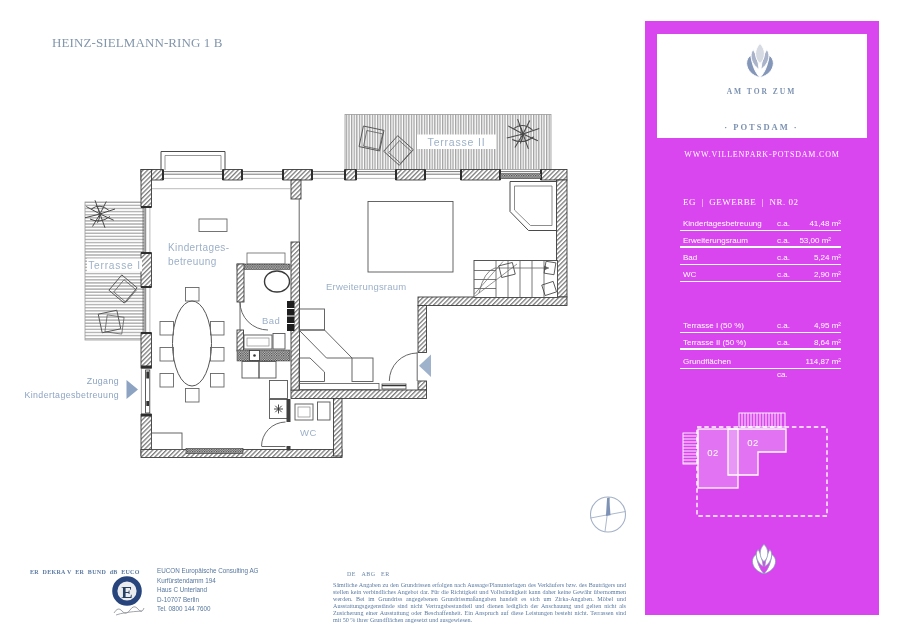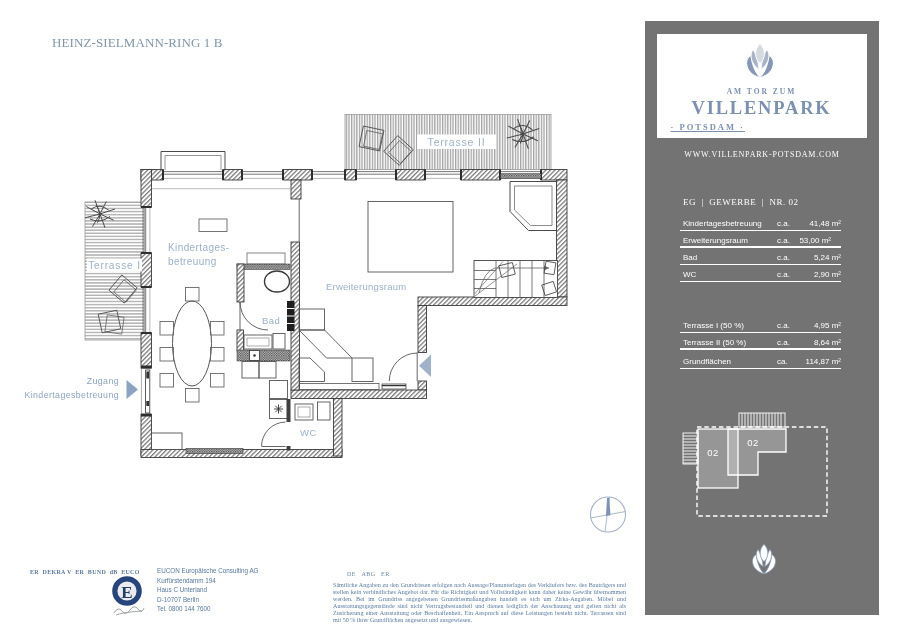--- a/index.html
+++ b/index.html
@@ -332,37 +332,36 @@
 <polygon points="431,354.5 431,377 419,365.7" fill="#9fb2cb"></polygon>
 
 <g>
   <circle cx="608" cy="514.5" r="17.5" fill="none" stroke="#a3b0c6" stroke-width="1.1"></circle>
   <line x1="590.5" y1="518" x2="625.5" y2="511.5" stroke="#a3b0c6" stroke-width="0.9"></line>
   <line x1="605" y1="531.5" x2="609.5" y2="497.5" stroke="#a3b0c6" stroke-width="0.9"></line>
   <polygon points="605.9,516 610.5,515.2 609.2,497.6 607.1,497.9" fill="#7d92b4"></polygon>
 </g>
 </svg>
 
-<div class="abs" style="left:645px;top:21px;width:234px;height:594px;background:#737373;">
+<div class="abs" style="left:645px;top:21px;width:234px;height:594px;background:#d946ef;">
 
   <div class="abs" style="left:11.5px;top:12.5px;width:210px;height:104px;background:#ffffff;">
 
     <svg class="abs" style="left:89.5px;top:9.5px;" width="28" height="35" viewBox="0 0 27 34">
       <path d="M13.5,33.6 C5.8,31.6 0.8,26.4 0.5,19.9 C0.4,16.4 1.9,13.6 4.8,11.8 C5.5,20.4 8.4,28.2 13.5,33.6 Z" fill="#8497b9" stroke="#ffffff" stroke-width="0.9"></path>
       <path d="M13.5,33.6 C21.2,31.6 26.2,26.4 26.5,19.9 C26.6,16.4 25.1,13.6 22.2,11.8 C21.5,20.4 18.6,28.2 13.5,33.6 Z" fill="#8497b9" stroke="#ffffff" stroke-width="0.9"></path>
       <path d="M12.6,25.5 C8.3,22.8 5.4,18.5 4.9,13.5 C4.6,10.7 5.3,8.2 6.9,6.3 C9.7,10.9 11.8,17.4 12.6,25.5 Z" fill="#a9b3c9" stroke="#ffffff" stroke-width="0.9"></path>
       <path d="M14.4,25.5 C18.7,22.8 21.6,18.5 22.1,13.5 C22.4,10.7 21.7,8.2 20.1,6.3 C17.3,10.9 15.2,17.4 14.4,25.5 Z" fill="#a9b3c9" stroke="#ffffff" stroke-width="0.9"></path>
       <path d="M13.5,0.5 C16.2,3.2 17.8,6.8 17.8,10.3 C17.8,14.5 16.2,17.6 13.5,19.8 C10.8,17.6 9.2,14.5 9.2,10.3 C9.2,6.8 10.8,3.2 13.5,0.5 Z" fill="#d6dae2" stroke="#ffffff" stroke-width="0.9"></path>
     </svg>
 
     <div class="abs" style="left:0;top:53.5px;width:210px;text-align:center;font-family:'Liberation Serif',serif;font-weight:bold;font-size:7.5px;letter-spacing:2px;color:#7c91b1;">AM TOR ZUM</div>
 
-    <div class="abs" style="left:0;top:64px;width:210px;text-align:center;font-family:'Liberation Serif',serif;font-weight:bold;font-size:18.5px;letter-spacing:1.8px;color:#7c91b1;">VILLENPARK</div>
-
-    <div class="abs" style="left:14px;top:88px;width:210px;text-align:left;font-family:'Liberation Serif',serif;font-weight:bold;font-size:8.5px;letter-spacing:2px;color:#7c91b1;text-decoration:underline;">· POTSDAM ·</div>
+
+    <div class="abs" style="left:0;top:88px;width:210px;text-align:center;font-family:'Liberation Serif',serif;font-weight:bold;font-size:8.5px;letter-spacing:2px;color:#7c91b1;">· POTSDAM ·</div>
   </div>
 
   <div class="abs" style="left:0;top:129px;width:234px;text-align:center;font-family:'Liberation Serif',serif;font-size:8px;letter-spacing:0.8px;color:#ffffff;">WWW.VILLENPARK-POTSDAM.COM</div>
 
   <div class="abs" style="left:38px;top:176px;font-family:'Liberation Serif',serif;font-size:9px;letter-spacing:0.5px;color:#ffffff;">EG&nbsp; |&nbsp; GEWERBE&nbsp; |&nbsp; NR. 02</div>
 
   <div class="abs" style="left:35px;top:193px;width:161px;font-size:8px;color:#ffffff;">
 
     <div style="position:relative;height:17px;border-bottom:1px solid #ffffff;box-sizing:border-box;">
       <span style="position:absolute;left:3px;top:5px;">Kindertagesbetreuung</span>
@@ -395,21 +394,21 @@
     </div>
 
     <div style="position:relative;height:17px;border-bottom:2px solid #ffffff;box-sizing:border-box;text-align:right;">
       <span style="position:absolute;left:3px;top:5px;">Terrasse II (50 %)</span>
       <span style="position:absolute;left:97px;top:5px;">c.a.</span>
       <span style="position:absolute;right:0;top:5px;">8,64 m²</span>
     </div>
 
     <div style="position:relative;height:17px;border-bottom:1px solid #ffffff;box-sizing:border-box;margin-top:2px;">
       <span style="position:absolute;left:3px;top:5px;">Grundflächen</span>
-      <span style="position:absolute;left:97px;top:5px;">ca.</span>
+      <span style="position:absolute;left:97px;top:18px;">ca.</span>
       <span style="position:absolute;right:0;top:5px;">114,87 m²</span>
     </div>
   </div>
 
   <svg class="abs" style="left:0;top:380px;" width="234" height="170" viewBox="0 0 234 170">
 
     <rect x="52" y="26" width="130" height="89" fill="none" stroke="#ffffff" stroke-width="1.4" stroke-dasharray="4.5 2.8"></rect>
 
     <rect x="53" y="28" width="40" height="59" fill="rgba(255,255,255,0.25)" stroke="#ffffff" stroke-width="1.3"></rect>
 

